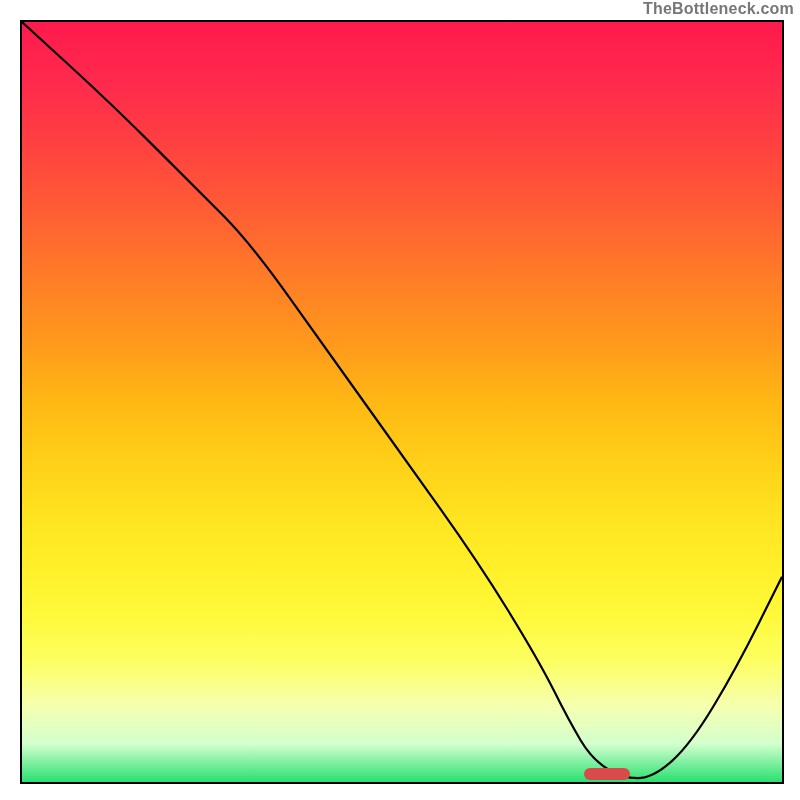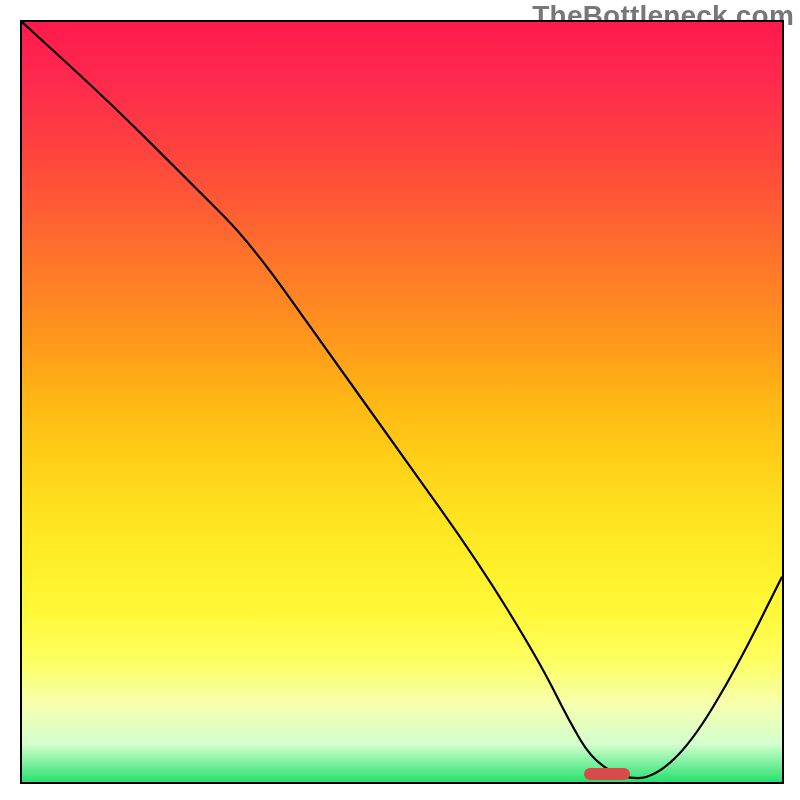--- a/index.html
+++ b/index.html
@@ -56,21 +56,21 @@
   }
   .marker {
     position: absolute;
     height: 12px;
     border-radius: 6px;
   }
   .watermark {
     position: absolute;
     right: 6px;
     top: 0px;
-    font-size: 28px;
+    font-size: 16px;
     font-weight: 600;
     color: #777;
     letter-spacing: 0.2px;
   }
 </style>
 </head>
 <body>
 
 <div class="stage">
 

